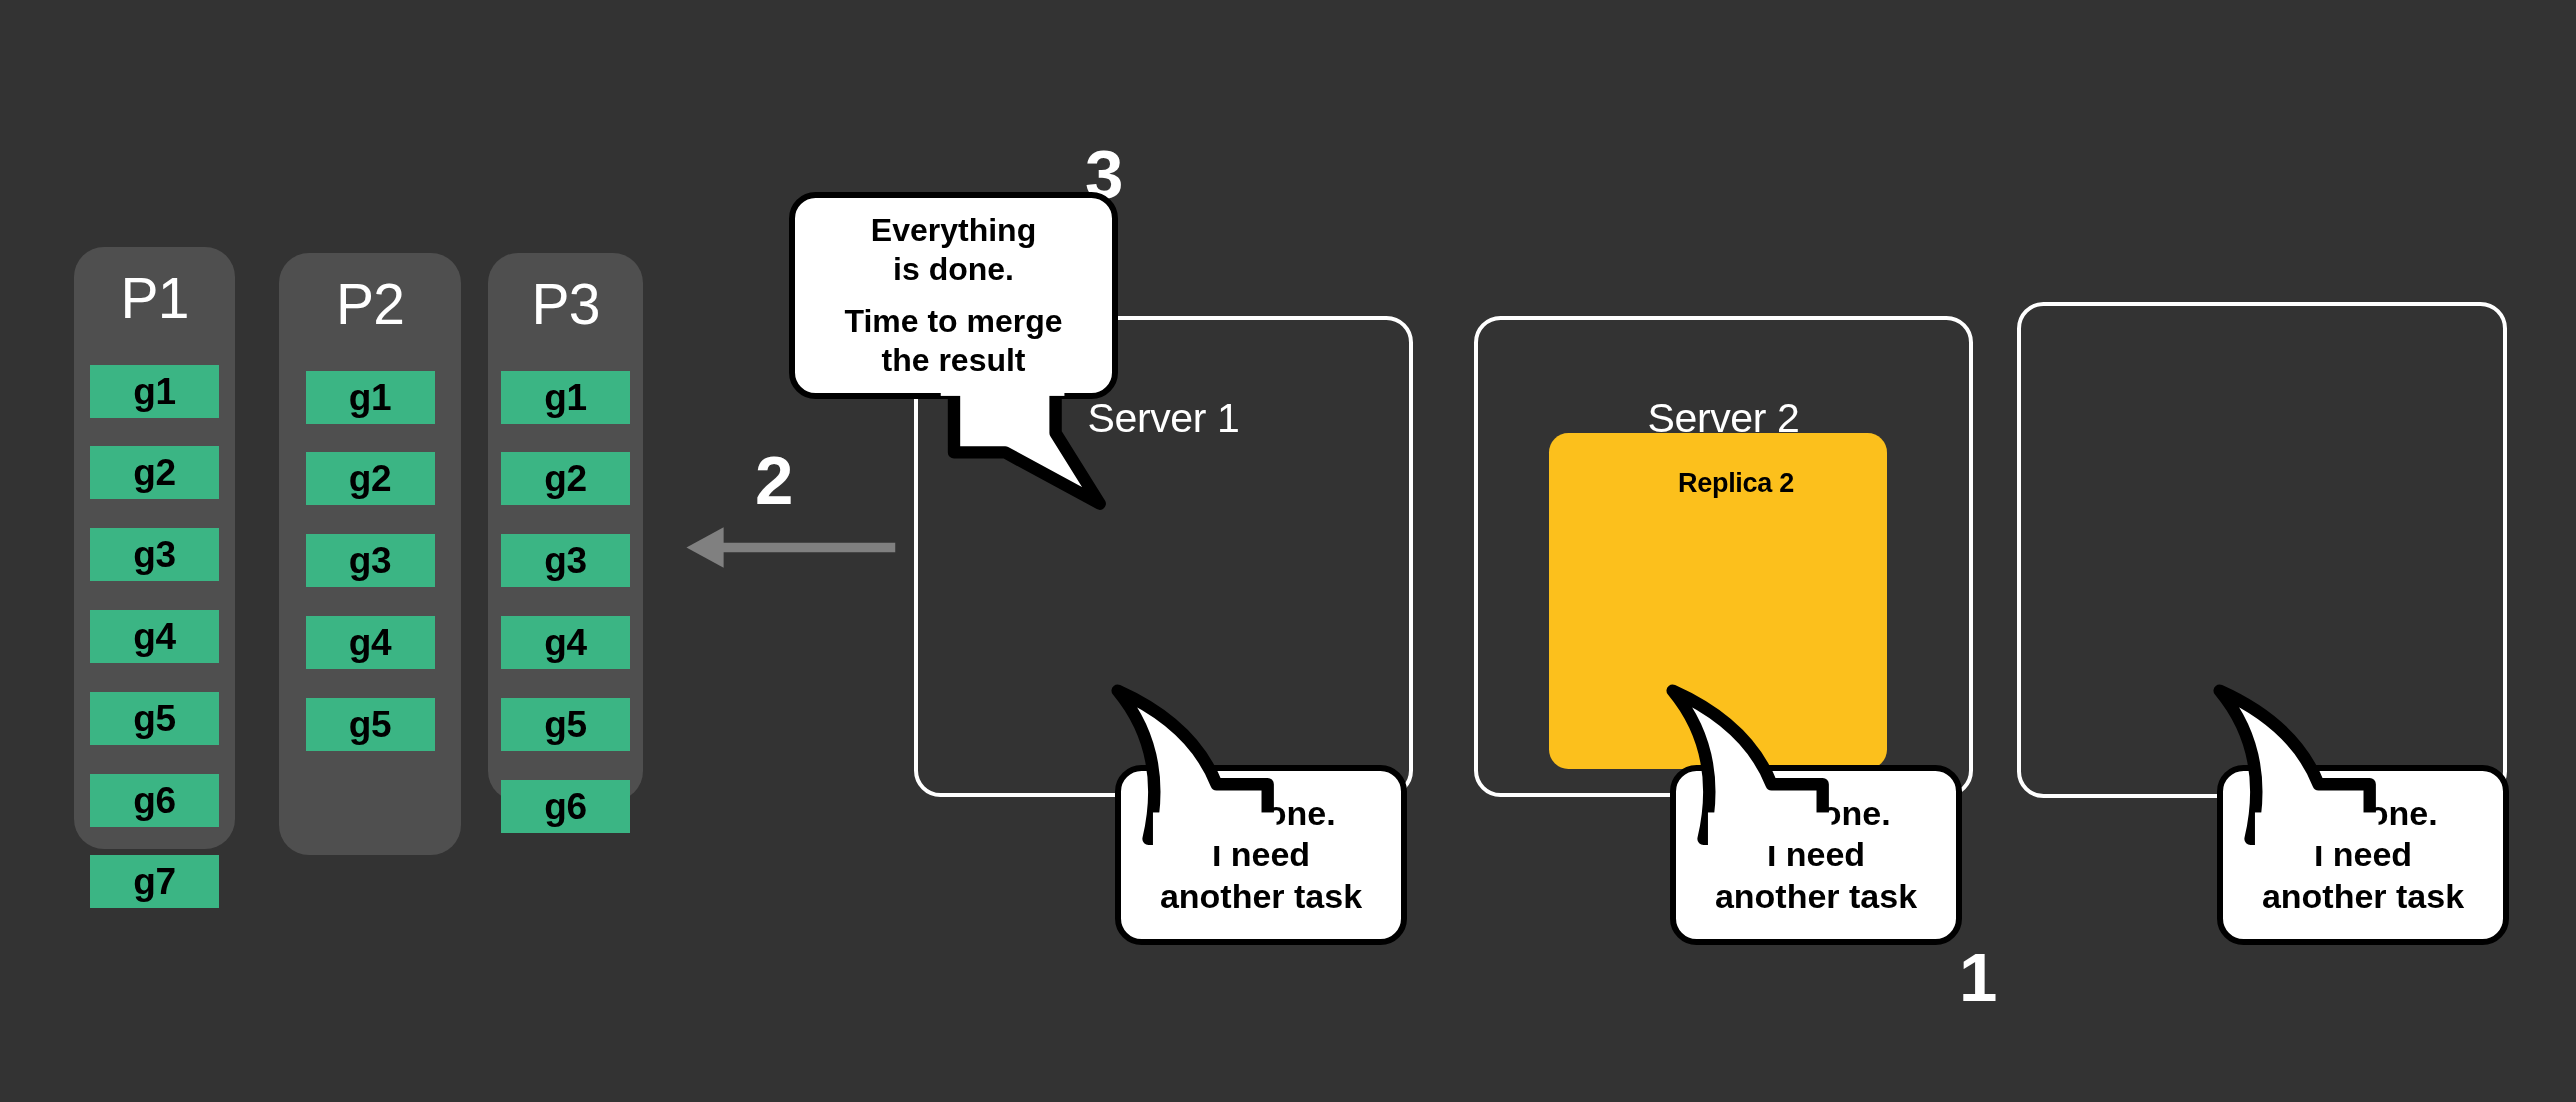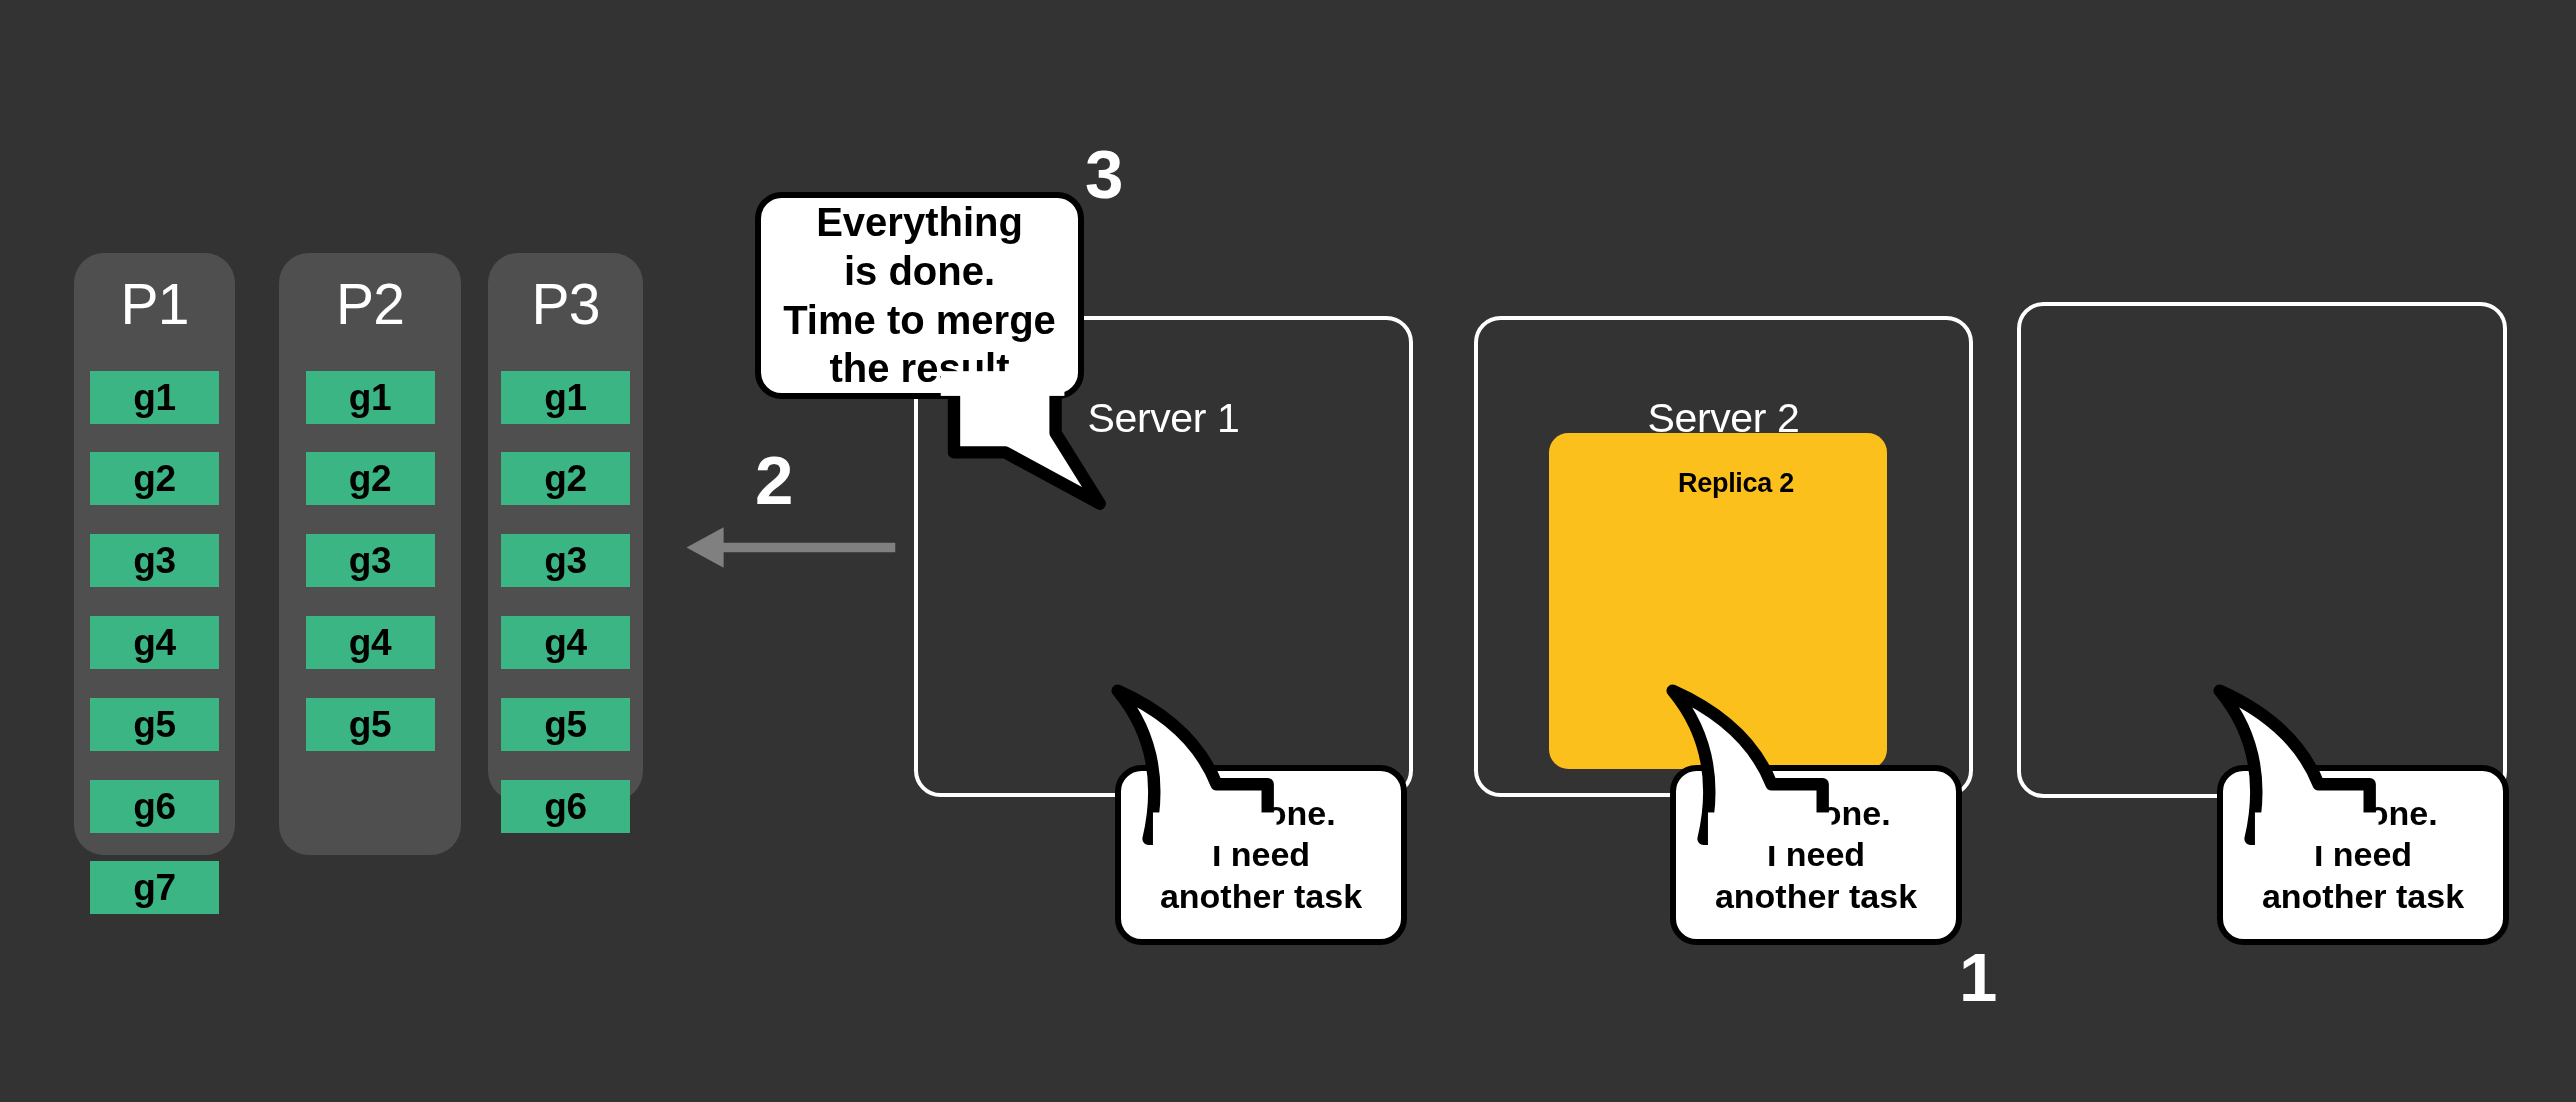--- a/index.html
+++ b/index.html
@@ -124,41 +124,42 @@
     color: #000000;
     font-weight: 700;
     line-height: 1.22;
     text-align: center;
     z-index: 40;
   }
   .bubble .line { display: block; white-space: nowrap; }
   .bubble .spacer { height: 0.42em; }
 
   .bubble-merge {
-    font-size: 40px;
+    font-size: 32px;
     padding: 0 16px;
+    margin-left: 34px;
   }
   .bubble-done {
     font-size: 34px;
     padding: 7px 14px;
   }
 
   .tail-svg {
     position: absolute;
     z-index: 45;
     overflow: visible;
     pointer-events: none;
   }
 </style>
 </head>
 <body>
 
 <div id="stage">
 
-  <div class="partition" style="left:74px; top:253px; width:161px; height:602px;">
+  <div class="partition" style="left:74px; top:247px; width:161px; height:602px;">
     <div class="partition-title">P1</div>
     <div class="chunk-list">
       <div class="chunk">g1</div>
       <div class="chunk">g2</div>
       <div class="chunk">g3</div>
       <div class="chunk">g4</div>
       <div class="chunk">g5</div>
       <div class="chunk">g6</div>
       <div class="chunk">g7</div>
     </div>

